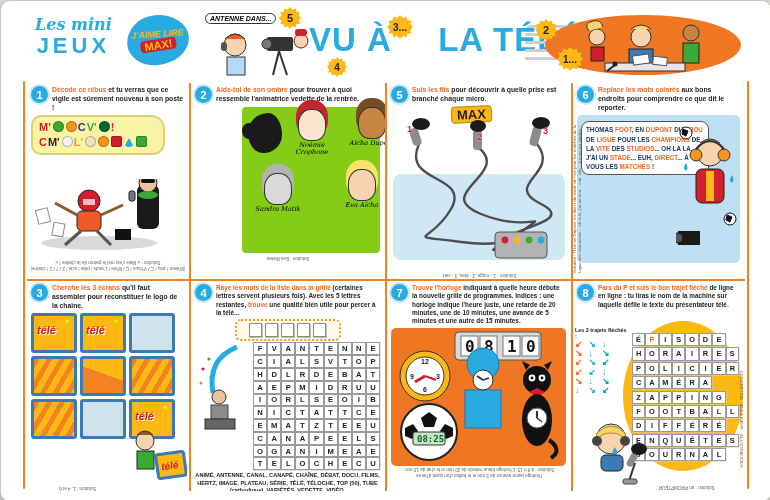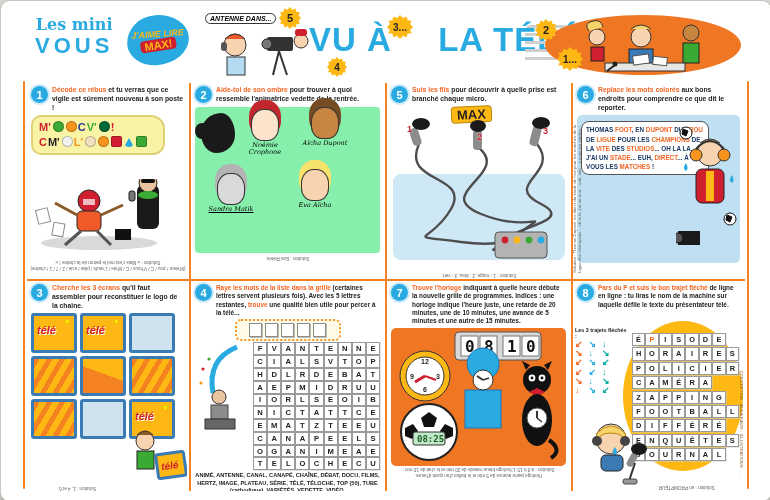--- a/index.html
+++ b/index.html
@@ -4,21 +4,21 @@
 <style>
   html,body{margin:0;padding:0;background:#dedcd8;font-family:"Liberation Sans",sans-serif;}
   .page{position:relative;width:770px;height:500px;margin:0 auto;background:#fff;border:1px solid #c8c6c2;
         border-radius:10px;box-shadow:0 4px 10px rgba(0,0,0,.3);overflow:hidden;}
   .edge{position:absolute;top:80px;bottom:12px;width:2px;background:#f58220;border-radius:2px;}
   .edge.l{left:22px}.edge.r{right:22px}
 
   
   .header{position:absolute;top:6px;left:26px;right:26px;height:74px;}
   .logo{position:absolute;left:8px;top:10px;color:#29abe2;text-align:center;line-height:1;}
-  .logo .l1{font-weight:bold;font-size:16px;font-family:"DejaVu Serif",serif;}
+  .logo .l1{font-style:italic;font-weight:bold;font-size:16px;font-family:"DejaVu Serif",serif;}
   .logo .l2{font-weight:bold;font-size:22px;letter-spacing:4px;margin-top:2px;}
   .maxbadge{position:absolute;left:100px;top:8px;width:62px;height:50px;background:#29abe2;
             border-radius:48% 52% 55% 45%/55% 48% 52% 45%;display:flex;flex-direction:column;
             align-items:center;justify-content:center;transform:rotate(-4deg);}
   .maxbadge .b1{color:#fdb813;font-weight:bold;font-size:9px;font-style:italic;}
   .maxbadge .b2{color:#fdb813;background:#d01f2e;font-weight:bold;font-size:11px;padding:0 4px;border-radius:4px;transform:rotate(-5deg);}
   .camscene{position:absolute;left:178px;top:4px;width:120px;height:68px;}
   .bubble-sm{position:absolute;left:0;top:2px;font-size:7px;font-weight:bold;border:1px solid #333;
              border-radius:8px;padding:1px 4px;background:#fff;font-style:italic;}
   .title{position:absolute;left:282px;top:14px;width:270px;color:#29abe2;font-weight:bold;font-size:33px;
@@ -48,21 +48,21 @@
   
   .rebus{background:#f9f3a6;border:2px solid #ded077;border-radius:10px 14px 12px 10px;padding:3px 6px;
          width:118px;margin-top:3px;font-weight:bold;font-size:11px;line-height:1.35;}
   .rtok{margin-right:1px;}
   .ricon{display:inline-block;width:9px;height:9px;border-radius:50%;vertical-align:-1px;margin:0 1px;border:1px solid rgba(0,0,0,.25);}
   .ricon.sq{border-radius:2px;}
   .ricon.tri{width:0;height:0;border:none;border-left:5px solid transparent;border-right:5px solid transparent;border-bottom:9px solid #29abe2;background:none!important;}
   .p1art{position:absolute;left:2px;top:96px;}
 
   
-  .p2c{margin-top:3px;background:#86efac;border-radius:4px;height:138px;position:relative;padding:4px;}
+  .p2c{margin-top:3px;background:#84cc16;border-radius:4px;height:138px;position:relative;padding:4px;margin-left:47px;}
   .facewrap{position:absolute;text-align:center;width:52px;}
   .fname{font-size:6.5px;font-style:italic;font-family:"DejaVu Serif",serif;line-height:1.1;margin-top:1px;}
   .head{width:26px;height:30px;margin:0 auto;border-radius:45% 45% 40% 40%;position:relative;}
   .shadow-blob{position:absolute;left:6px;top:6px;width:34px;height:40px;background:#1a1a1a;
       border-radius:60% 40% 55% 45%/50% 55% 45% 50%;}
   .shadow-blob:before{content:"";position:absolute;left:-6px;top:10px;width:14px;height:16px;background:#1a1a1a;border-radius:50%;}
 
   
   .p5c{margin-top:2px;position:relative;height:150px;}
   .maxlogo{position:absolute;left:60px;top:0px;background:#fdb813;color:#231f20;font-weight:bold;
@@ -115,21 +115,21 @@
 </head>
 <body>
 
 <div class="page">
   <div class="edge l"></div>
   <div class="edge r"></div>
 
   <div class="header">
     <div class="logo">
       <div class="l1">Les mini</div>
-      <div class="l2">VOUS</div>
+      <div class="l2">JEUX</div>
     </div>
     <div class="maxbadge">
       <div class="b1">J'AIME LIRE</div>
       <div class="b2">MAX!</div>
     </div>
     <div class="camscene">
       <span class="bubble-sm">ANTENNE DANS...</span>
       <svg width="120" height="66">
         <circle cx="30" cy="34" r="11" fill="#f8d3b0" stroke="#333"></circle>
         <path d="M20 28 q10 -10 20 0" fill="#f05a28" stroke="#333"></path>
@@ -216,21 +216,21 @@
       <div class="p2c">
           <div class="shadow-blob"></div>
           <div class="facewrap" style="left: 44px; top: 2px;">
             <div class="head" style="background: rgb(251, 227, 204); border: 1.5px solid rgb(51, 51, 51); box-shadow: rgb(193, 39, 45) 0px -7px 0px 2px;"></div>
             <div class="fname">Noémie Crophone</div>
           </div>
           <div class="facewrap" style="left: 104px; top: 0px;">
             <div class="head" style="background: rgb(198, 134, 66); border: 1.5px solid rgb(51, 51, 51); box-shadow: rgb(117, 76, 36) 0px -7px 0px 2px;"></div>
             <div class="fname">Aïcha Dupont</div>
           </div>
-          <div class="facewrap" style="left: 10px; top: 66px; text-decoration: underline;">
+          <div class="facewrap" style="left: 10px; top: 66px;">
             <div class="head" style="background: rgb(217, 217, 217); border: 1.5px solid rgb(51, 51, 51); box-shadow: rgb(179, 179, 179) 0px -7px 0px 2px;"></div>
             <div class="fname">Sandra Matik</div>
           </div>
           <div class="facewrap" style="left: 94px; top: 62px;">
             <div class="head" style="background: rgb(248, 211, 176); border: 1.5px solid rgb(51, 51, 51); box-shadow: rgb(247, 226, 107) 0px -7px 0px 2px;"></div>
             <div class="fname">Eva Aïcha</div>
           </div>
         </div>
       <div class="sol flip" style="margin-top:2px;">Solution : Eva Riétés.</div>
     </div>

